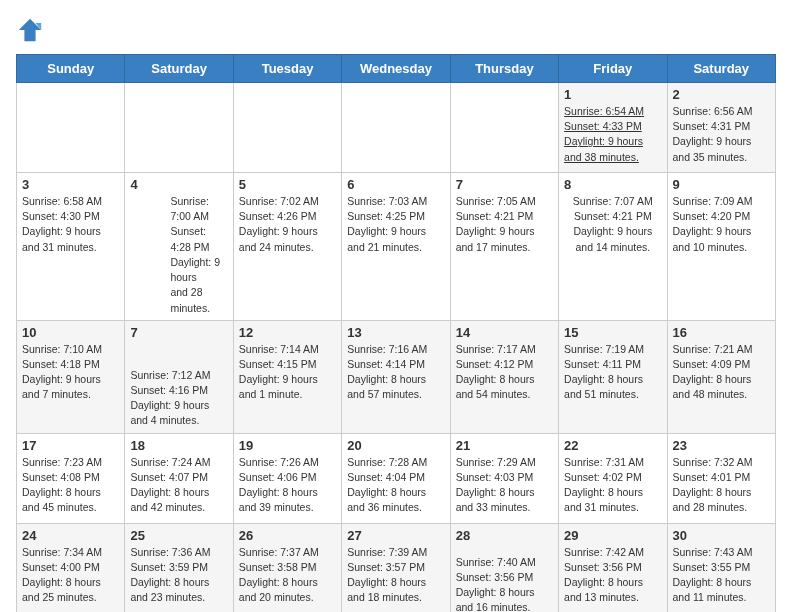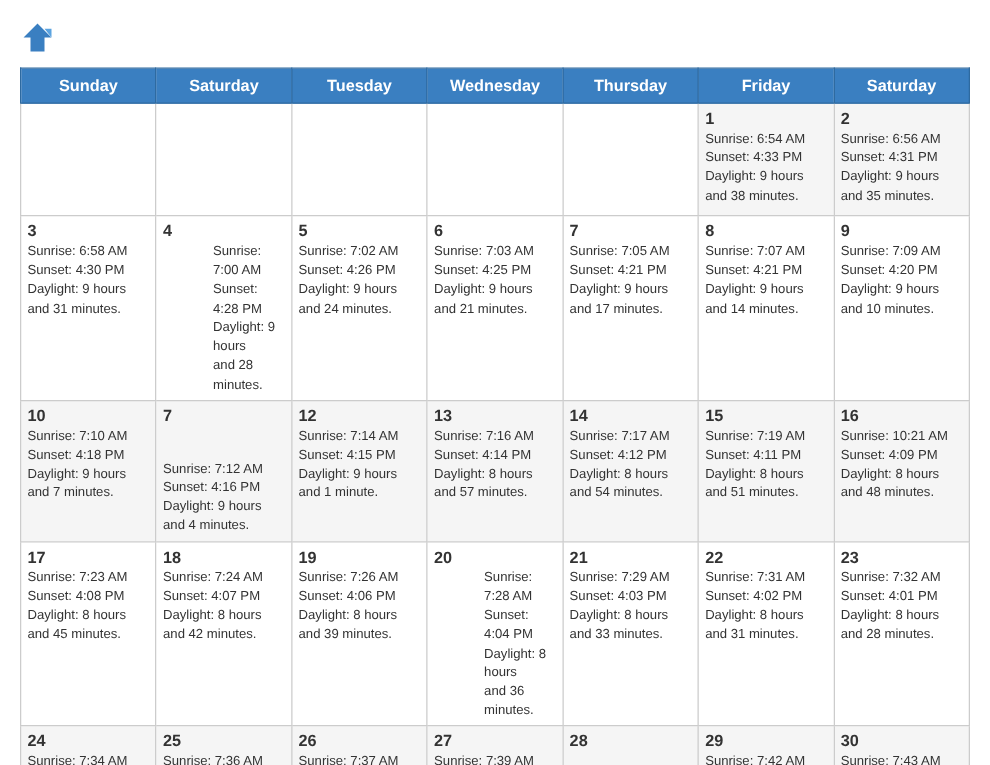--- a/index.html
+++ b/index.html
@@ -129,21 +129,21 @@
   </thead>
   <tbody id="calendar-body">
   <tr>
         <td class="empty-cell"></td>
         <td class="empty-cell"></td>
         <td class="empty-cell"></td>
         <td class="empty-cell"></td>
         <td class="empty-cell"></td>
         <td>
           <span class="day-number">1</span>
-          <div class="day-info" style="white-space: pre-line;">Sunrise: 6:54 AM
+          <div class="day-info" style="white-space: pre-line; text-decoration: underline;">Sunrise: 6:54 AM
 Sunset: 4:33 PM
 Daylight: 9 hours
 and 38 minutes.</div>
         </td>
         <td>
           <span class="day-number">2</span>
           <div class="day-info" style="white-space: pre-line;">Sunrise: 6:56 AM
 Sunset: 4:31 PM
 Daylight: 9 hours
 and 35 minutes.</div>
@@ -180,21 +180,21 @@
         </td>
         <td>
           <span class="day-number">7</span>
           <div class="day-info" style="white-space: pre-line;">Sunrise: 7:05 AM
 Sunset: 4:21 PM
 Daylight: 9 hours
 and 17 minutes.</div>
         </td>
         <td>
           <span class="day-number">8</span>
-          <div class="day-info" style="white-space: pre-line;">Sunrise: 7:07 AM
+          <div class="day-info" style="white-space: pre-line; text-align: center;">Sunrise: 7:07 AM
 Sunset: 4:21 PM
 Daylight: 9 hours
 and 14 minutes.</div>
         </td>
         <td>
           <span class="day-number">9</span>
           <div class="day-info" style="white-space: pre-line;">Sunrise: 7:09 AM
 Sunset: 4:20 PM
 Daylight: 9 hours
 and 10 minutes.</div>
@@ -238,21 +238,21 @@
         </td>
         <td>
           <span class="day-number">15</span>
           <div class="day-info" style="white-space: pre-line;">Sunrise: 7:19 AM
 Sunset: 4:11 PM
 Daylight: 8 hours
 and 51 minutes.</div>
         </td>
         <td>
           <span class="day-number">16</span>
-          <div class="day-info" style="white-space: pre-line;">Sunrise: 10:21 AM
+          <div class="day-info" style="white-space: pre-line;">Sunrise: 7:21 AM
 Sunset: 4:09 PM
 Daylight: 8 hours
 and 48 minutes.</div>
         </td>
       </tr>
       <tr>
         <td>
           <span class="day-number">17</span>
           <div class="day-info" style="white-space: pre-line;">Sunrise: 7:23 AM
 Sunset: 4:08 PM
@@ -268,21 +268,21 @@
         </td>
         <td>
           <span class="day-number">19</span>
           <div class="day-info" style="white-space: pre-line;">Sunrise: 7:26 AM
 Sunset: 4:06 PM
 Daylight: 8 hours
 and 39 minutes.</div>
         </td>
         <td>
           <span class="day-number">20</span>
-          <div class="day-info" style="white-space: pre-line; margin-left: 40px;">Sunrise: 7:28 AM
+          <div class="day-info" style="white-space: pre-line;">Sunrise: 7:28 AM
 Sunset: 4:04 PM
 Daylight: 8 hours
 and 36 minutes.</div>
         </td>
         <td>
           <span class="day-number">21</span>
           <div class="day-info" style="white-space: pre-line;">Sunrise: 7:29 AM
 Sunset: 4:03 PM
 Daylight: 8 hours
 and 33 minutes.</div>

